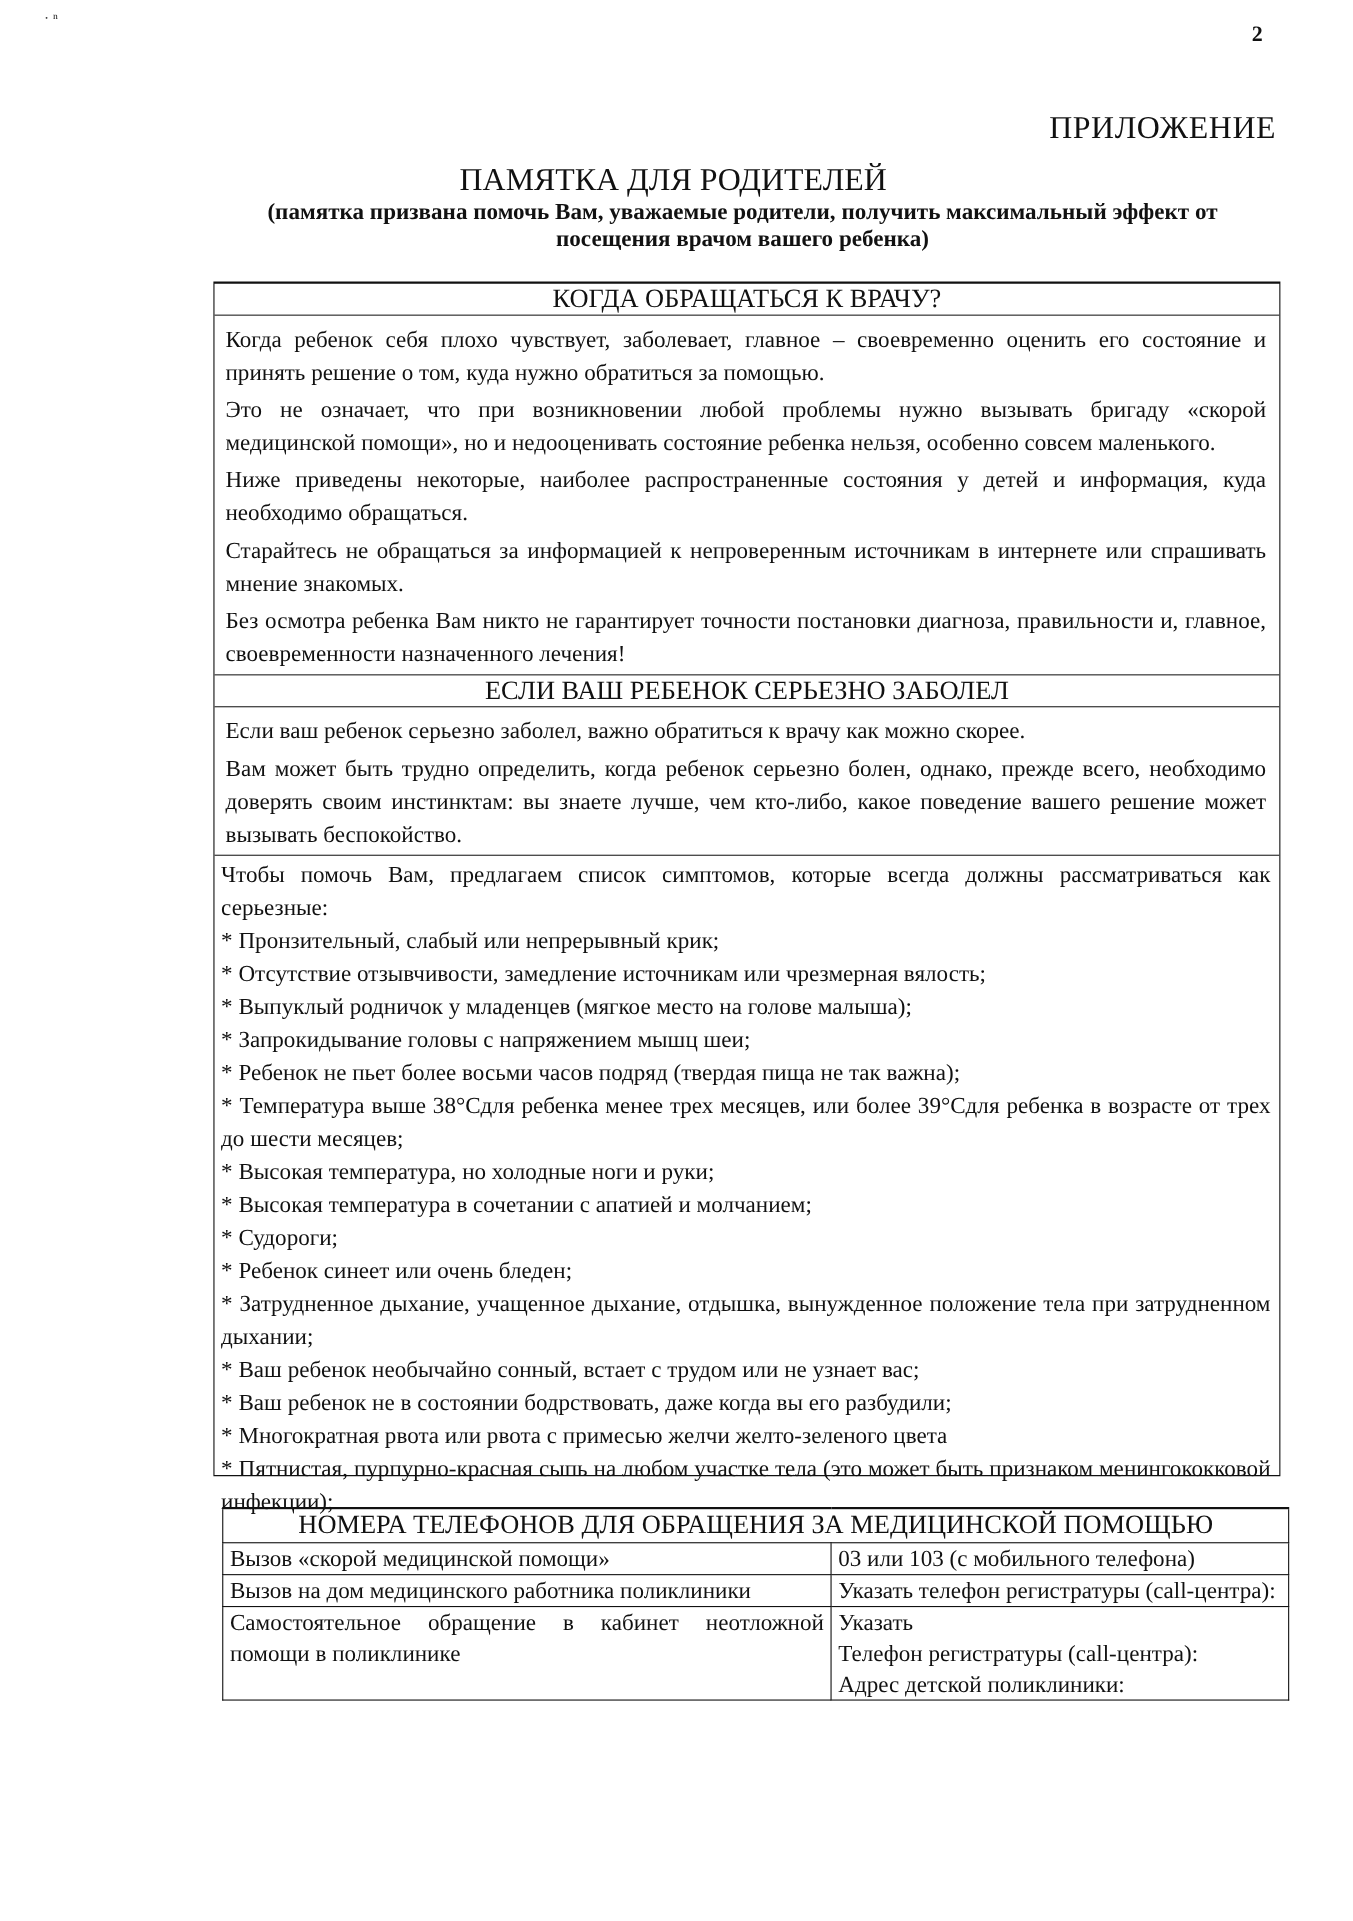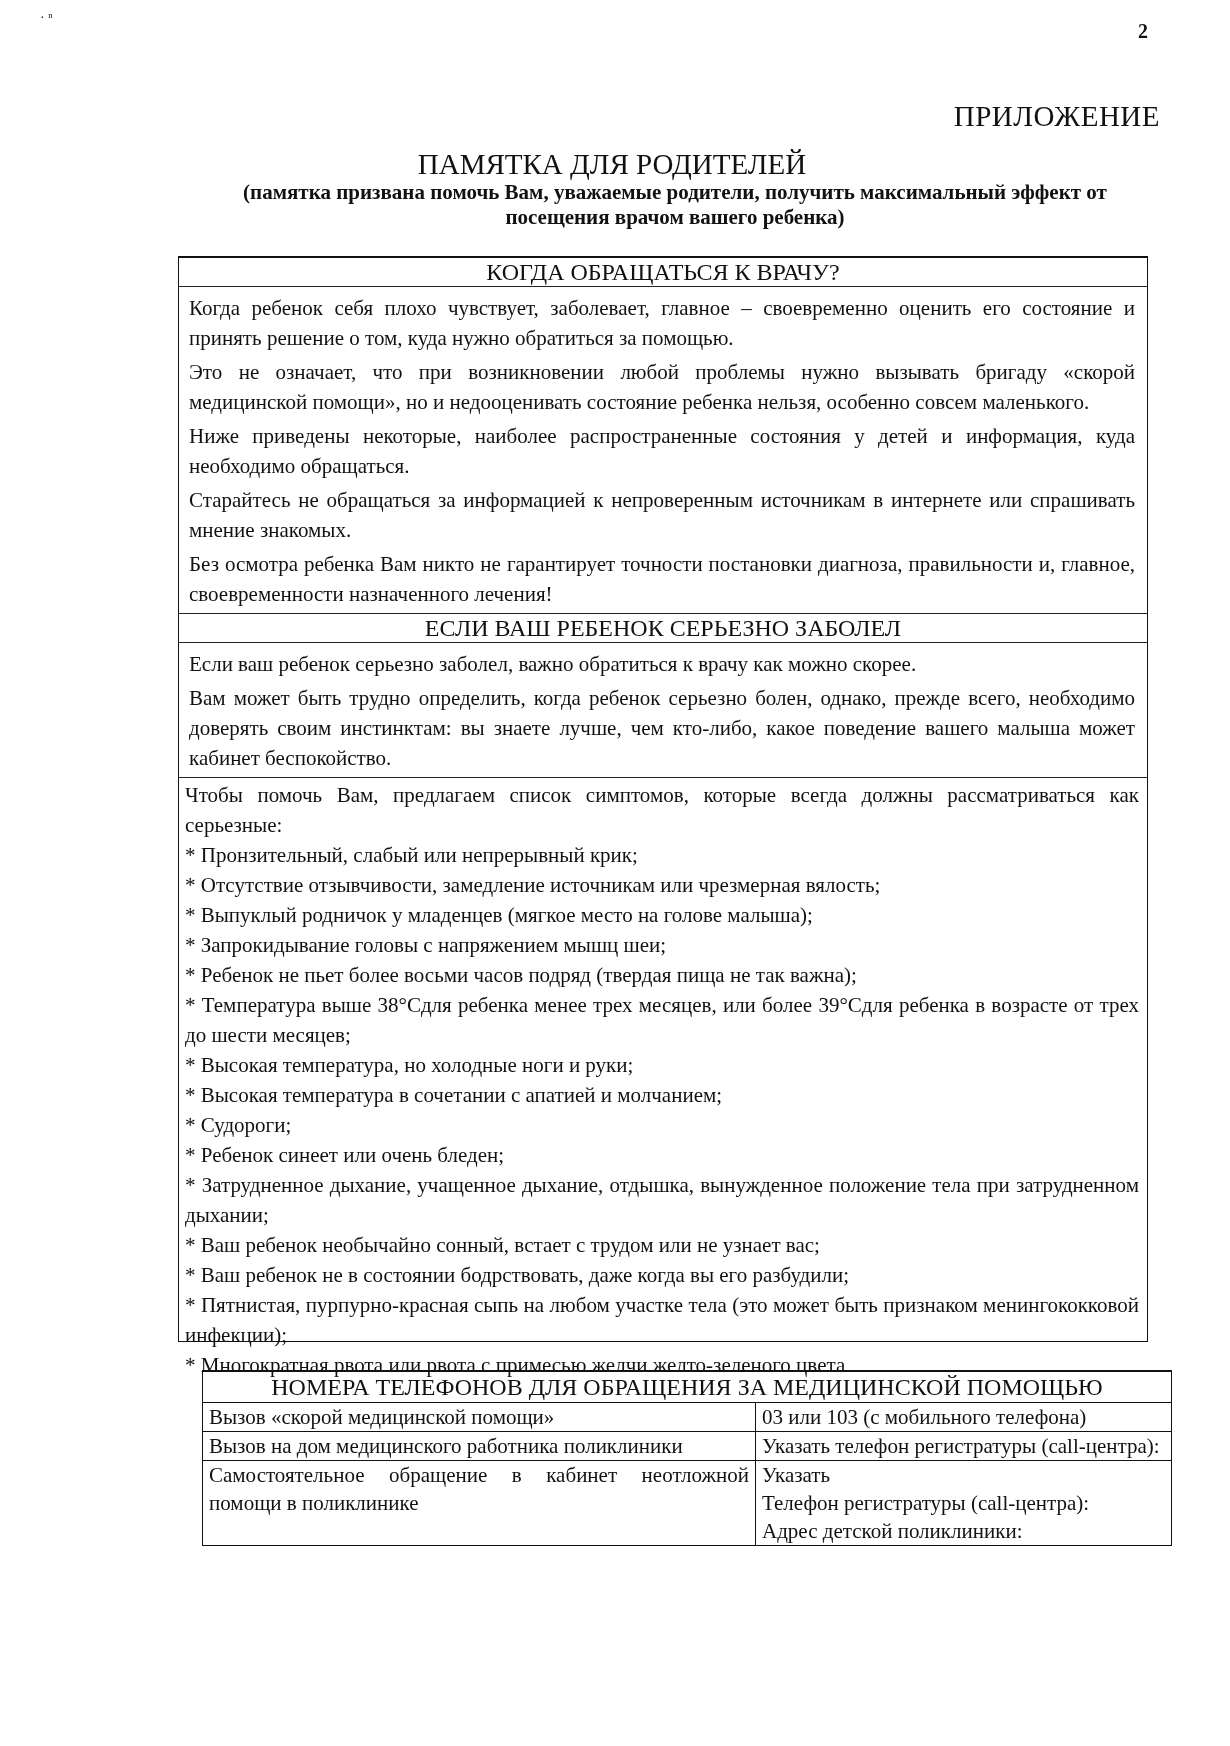--- a/index.html
+++ b/index.html
@@ -6,21 +6,21 @@
   body {
     width: 1230px; height: 1746px; position: relative; overflow: hidden;
     font-family: "Liberation Serif", "DejaVu Serif", serif; color: #111;
   }
   .page-num { position: absolute; right: 82px; top: 20px; font-size: 20px; font-weight: bold; }
   .specks { position: absolute; left: 40px; top: 10px; font-size: 14px; color: #333; }
   .appendix { position: absolute; right: 70px; top: 100px; font-size: 29px; letter-spacing: 0.5px; }
   .title { position: absolute; left: 0; width: 1180px; top: 148px; text-align: center; font-size: 29px; padding-left: 22px; }
   .subtitle { position: absolute; left: 190px; width: 970px; top: 180px; text-align: center; font-size: 21px; font-weight: bold; line-height: 25px; }
 
-  .box { position: absolute; left: 178px; width: 968px; border: 1.5px solid #111; }
+  .box { position: absolute; left: 194px; width: 968px; border: 1.5px solid #111; }
   .box1 { top: 256px; height: 1083px; border-top: 2.5px solid #111; }
   .sec-head { text-align: center; font-size: 24px; line-height: 28px; border-bottom: 1.5px solid #222; }
   .para { font-size: 21px; line-height: 30px; padding: 2px 8px 0 6px; text-align: justify; }
   .para p { margin: 4px; }
   .sep { border-top: 1.5px solid #222; }
   .bullets p { margin: 0; font-size: 21px; line-height: 30px; text-align: justify; }
 
   .table2 { position: absolute; left: 178px; top: 1370px; width: 970px; border-collapse: collapse; font-size: 21px; margin-left: 24px; }
   .table2 td, .table2 th { border: 1.5px solid #111; padding: 0 6px; vertical-align: top; line-height: 28px; }
   .table2 th { font-weight: normal; font-size: 24px; text-align: center; line-height: 30px; border-top: 2.5px solid #111; }
@@ -42,40 +42,40 @@
     <p>Когда ребенок себя плохо чувствует, заболевает, главное – своевременно оценить его состояние и принять решение о том, куда нужно обратиться за помощью.</p>
     <p>Это не означает, что при возникновении любой проблемы нужно вызывать бригаду «скорой медицинской помощи», но и недооценивать состояние ребенка нельзя, особенно совсем маленького.</p>
     <p>Ниже приведены некоторые, наиболее распространенные состояния у детей и информация, куда необходимо обращаться.</p>
     <p>Старайтесь не обращаться за информацией к непроверенным источникам в интернете или спрашивать мнение знакомых.</p>
     <p>Без осмотра ребенка Вам никто не гарантирует точности постановки диагноза, правильности и, главное, своевременности назначенного лечения!</p>
   </div>
   <div class="sep"></div>
   <div class="sec-head">ЕСЛИ ВАШ РЕБЕНОК СЕРЬЕЗНО ЗАБОЛЕЛ</div>
   <div class="para">
     <p>Если ваш ребенок серьезно заболел, важно обратиться к врачу как можно скорее.</p>
-    <p>Вам может быть трудно определить, когда ребенок серьезно болен, однако, прежде всего, необходимо доверять своим инстинктам: вы знаете лучше, чем кто-либо, какое поведение вашего малыша может кабинет беспокойство.</p>
+    <p>Вам может быть трудно определить, когда ребенок серьезно болен, однако, прежде всего, необходимо доверять своим инстинктам: вы знаете лучше, чем кто-либо, какое поведение вашего решение может вызывать беспокойство.</p>
   </div>
   <div class="sep"></div>
   <div class="para bullets">
     <p>Чтобы помочь Вам, предлагаем список симптомов, которые всегда должны рассматриваться как серьезные:</p>
     <p>* Пронзительный, слабый или непрерывный крик;</p>
     <p>* Отсутствие отзывчивости, замедление источникам или чрезмерная вялость;</p>
     <p>* Выпуклый родничок у младенцев (мягкое место на голове малыша);</p>
     <p>* Запрокидывание головы с напряжением мышц шеи;</p>
     <p>* Ребенок не пьет более восьми часов подряд (твердая пища не так важна);</p>
     <p>* Температура выше 38°Сдля ребенка менее трех месяцев, или более 39°Сдля ребенка в возрасте от трех до шести месяцев;</p>
     <p>* Высокая температура, но холодные ноги и руки;</p>
     <p>* Высокая температура в сочетании с апатией и молчанием;</p>
     <p>* Судороги;</p>
     <p>* Ребенок синеет или очень бледен;</p>
     <p>* Затрудненное дыхание, учащенное дыхание, отдышка, вынужденное положение тела при затрудненном дыхании;</p>
     <p>* Ваш ребенок необычайно сонный, встает с трудом или не узнает вас;</p>
     <p>* Ваш ребенок не в состоянии бодрствовать, даже когда вы его разбудили;</p>
+    <p>* Многократная рвота или рвота с примесью желчи желто-зеленого цвета</p>
     <p>* Пятнистая, пурпурно-красная сыпь на любом участке тела (это может быть признаком менингококковой инфекции);</p>
-    <p>* Многократная рвота или рвота с примесью желчи желто-зеленого цвета</p>
   </div>
 </div>
 
 <table class="table2">
   <tbody>
       <tr>
     <th colspan="2">НОМЕРА ТЕЛЕФОНОВ ДЛЯ ОБРАЩЕНИЯ ЗА МЕДИЦИНСКОЙ ПОМОЩЬЮ</th>
   </tr>
   <tr>
     <td class="left">Вызов «скорой медицинской помощи»</td>

